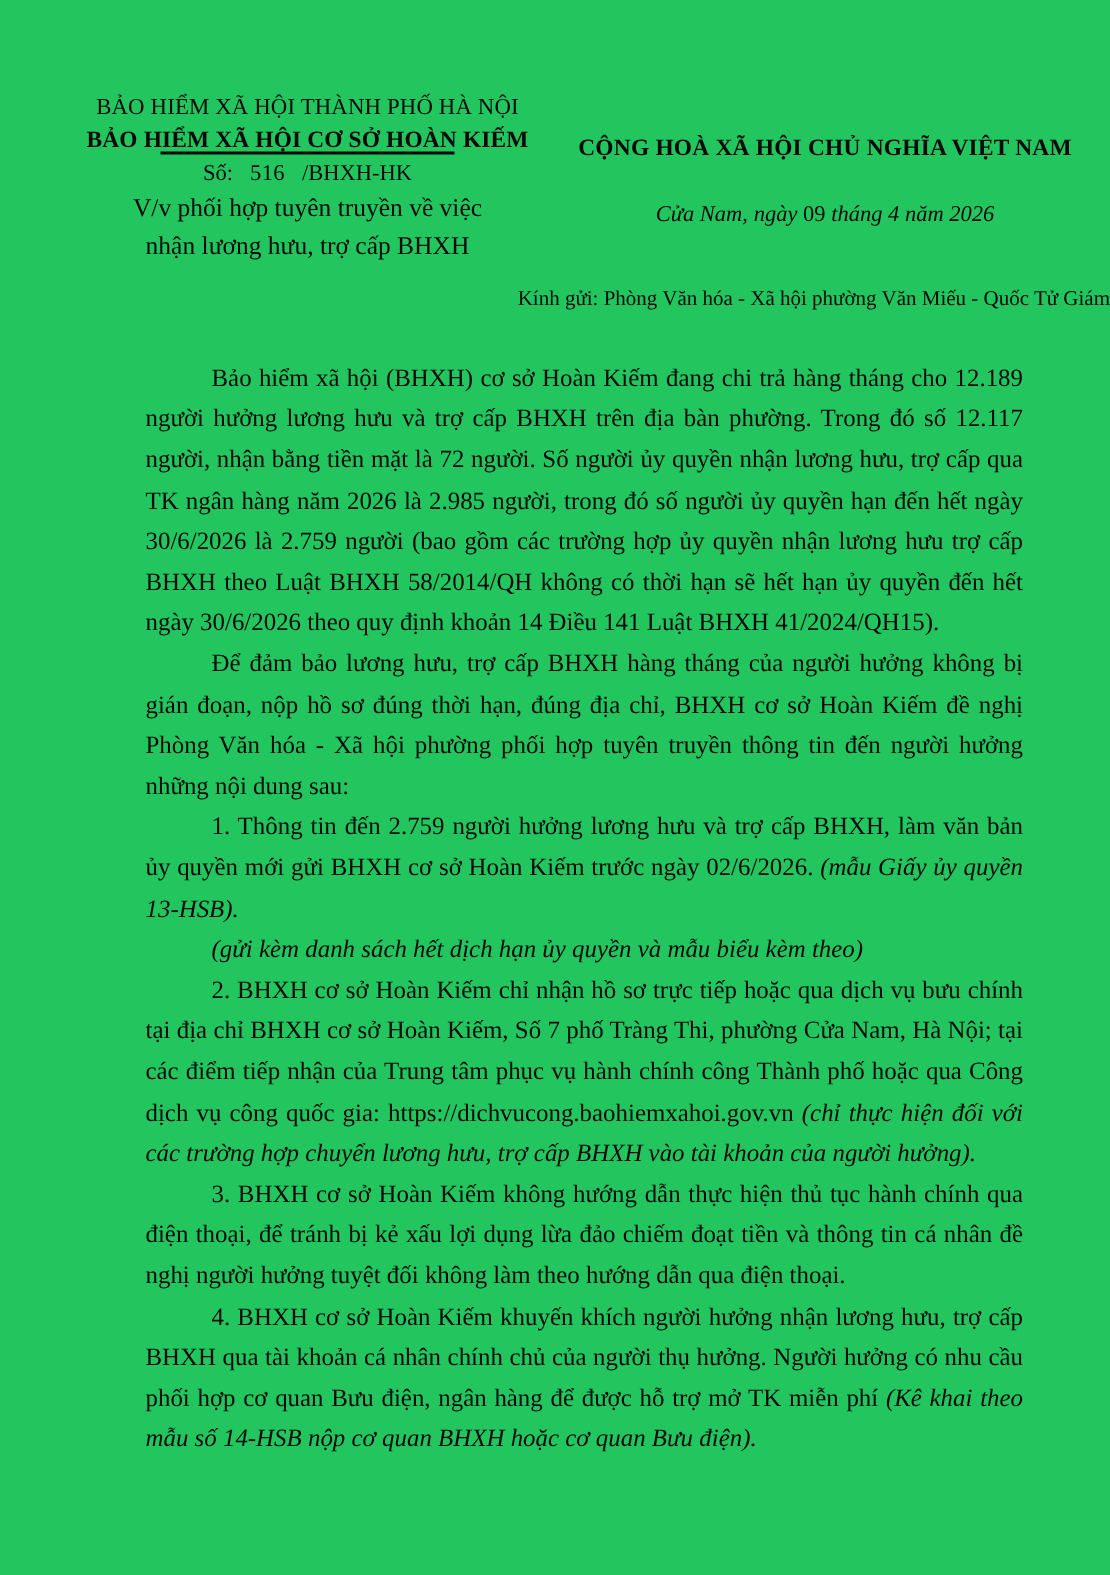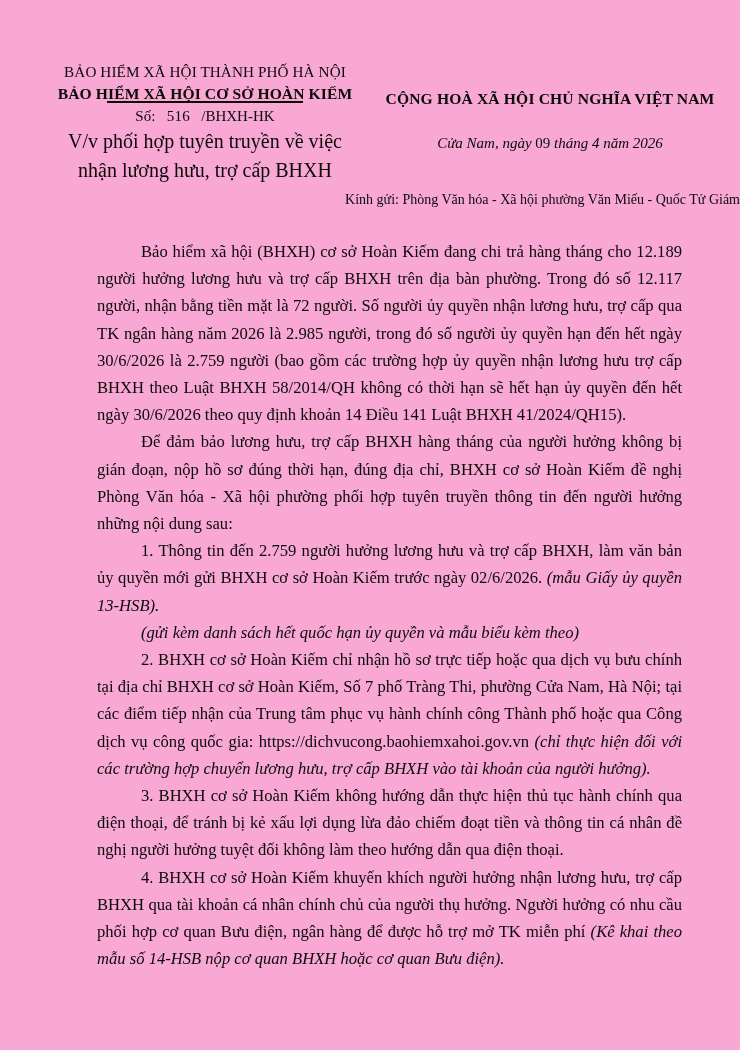--- a/index.html
+++ b/index.html
@@ -8,21 +8,21 @@
     background: #ffffff;
   }
   body {
     font-family: "Liberation Serif", "DejaVu Serif", serif;
     color: #0a0a0a;
   }
   #page {
     position: relative;
     width: 740px;
     height: 1050px;
-    background: #f9a8d4;
+    background: #22c55e;
     overflow: hidden;
   }
 
   
   .header {
     position: absolute;
     top: 62px;
     left: 0;
     width: 740px;
     display: flex;
@@ -63,21 +63,21 @@
     background: #0a0a0a;
   }
   .so-line {
     font-size: 15px;
     line-height: 1.5;
     margin-top: 1px;
     white-space: nowrap;
   }
   .so-num { letter-spacing: 0.3px; }
   .vv-line {
-    font-size: 20px;
+    font-size: 17px;
     line-height: 1.45;
     white-space: nowrap;
   }
   .nation-line-1 {
     font-weight: bold;
     font-size: 15.6px;
     line-height: 1.35;
     letter-spacing: 0.15px;
     white-space: nowrap;
     margin-top: 26px;
@@ -186,21 +186,21 @@
   <div class="kinhgui">Kính gửi: Phòng Văn hóa - Xã hội phường Văn Miếu - Quốc Tử Giám</div>
 
   <div class="body-wrap">
 
     <p class="para">Bảo hiểm xã hội (BHXH) cơ sở Hoàn Kiếm đang chi trả hàng tháng cho 12.189 người hưởng lương hưu và trợ cấp BHXH trên địa bàn phường. Trong đó số 12.117 người, nhận bằng tiền mặt là 72 người. Số người ủy quyền nhận lương hưu, trợ cấp qua TK ngân hàng năm 2026 là 2.985 người, trong đó số người ủy quyền hạn đến hết ngày 30/6/2026 là 2.759 người (bao gồm các trường hợp ủy quyền nhận lương hưu trợ cấp BHXH theo Luật BHXH 58/2014/QH không có thời hạn sẽ hết hạn ủy quyền đến hết ngày 30/6/2026 theo quy định khoản 14 Điều 141 Luật BHXH 41/2024/QH15).</p>
 
     <p class="para">Để đảm bảo lương hưu, trợ cấp BHXH hàng tháng của người hưởng không bị gián đoạn, nộp hồ sơ đúng thời hạn, đúng địa chỉ, BHXH cơ sở Hoàn Kiếm đề nghị Phòng Văn hóa - Xã hội phường phối hợp tuyên truyền thông tin đến người hưởng những nội dung sau:</p>
 
     <p class="para"><span>1. Thông tin đến 2.759 người hưởng lương hưu và trợ cấp BHXH, làm văn bản ủy quyền mới gửi BHXH cơ sở Hoàn Kiếm trước ngày 02/6/2026. </span><span class="it">(mẫu Giấy ủy quyền 13-HSB).</span></p>
 
-    <p class="center-note">(gửi kèm danh sách hết quốc hạn ủy quyền và mẫu biểu kèm theo)</p>
+    <p class="center-note">(gửi kèm danh sách hết dịch hạn ủy quyền và mẫu biểu kèm theo)</p>
 
     <p class="para"><span>2. BHXH cơ sở Hoàn Kiếm chỉ nhận hồ sơ trực tiếp hoặc qua dịch vụ bưu chính tại địa chỉ BHXH cơ sở Hoàn Kiếm, Số 7 phố Tràng Thi, phường Cửa Nam, Hà Nội; tại các điểm tiếp nhận của Trung tâm phục vụ hành chính công Thành phố hoặc qua Công dịch vụ công quốc gia: https://dichvucong.baohiemxahoi.gov.vn </span><span class="it">(chỉ thực hiện đối với các trường hợp chuyển lương hưu, trợ cấp BHXH vào tài khoản của người hưởng).</span></p>
 
     <p class="para">3. BHXH cơ sở Hoàn Kiếm không hướng dẫn thực hiện thủ tục hành chính qua điện thoại, để tránh bị kẻ xấu lợi dụng lừa đảo chiếm đoạt tiền và thông tin cá nhân đề nghị người hưởng tuyệt đối không làm theo hướng dẫn qua điện thoại.</p>
 
     <p class="para"><span>4. BHXH cơ sở Hoàn Kiếm khuyến khích người hưởng nhận lương hưu, trợ cấp BHXH qua tài khoản cá nhân chính chủ của người thụ hưởng. Người hưởng có nhu cầu phối hợp cơ quan Bưu điện, ngân hàng để được hỗ trợ mở TK miễn phí </span><span class="it">(Kê khai theo mẫu số 14-HSB nộp cơ quan BHXH hoặc cơ quan Bưu điện).</span></p>
 
   </div>
 
 </div>

